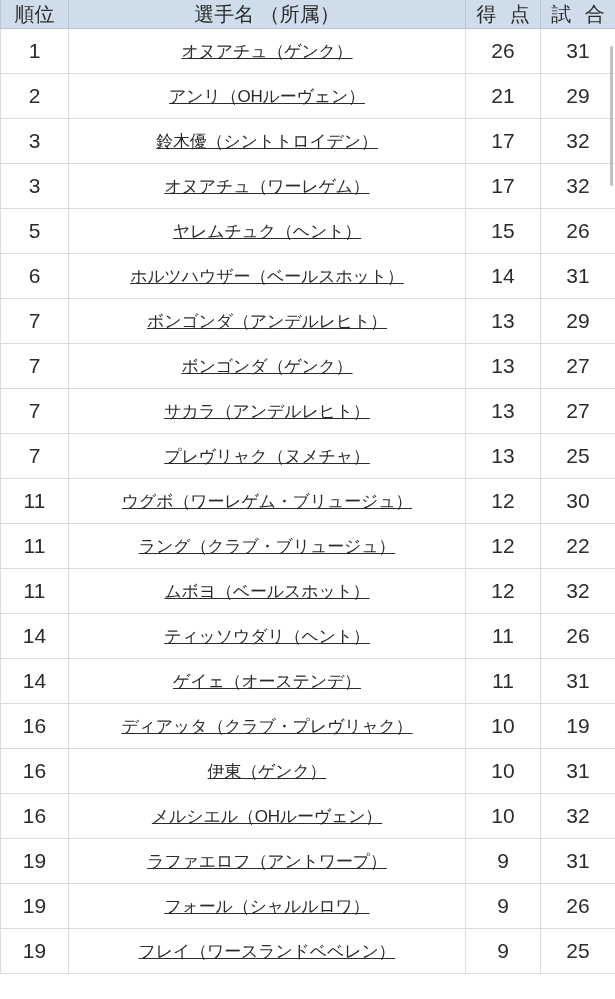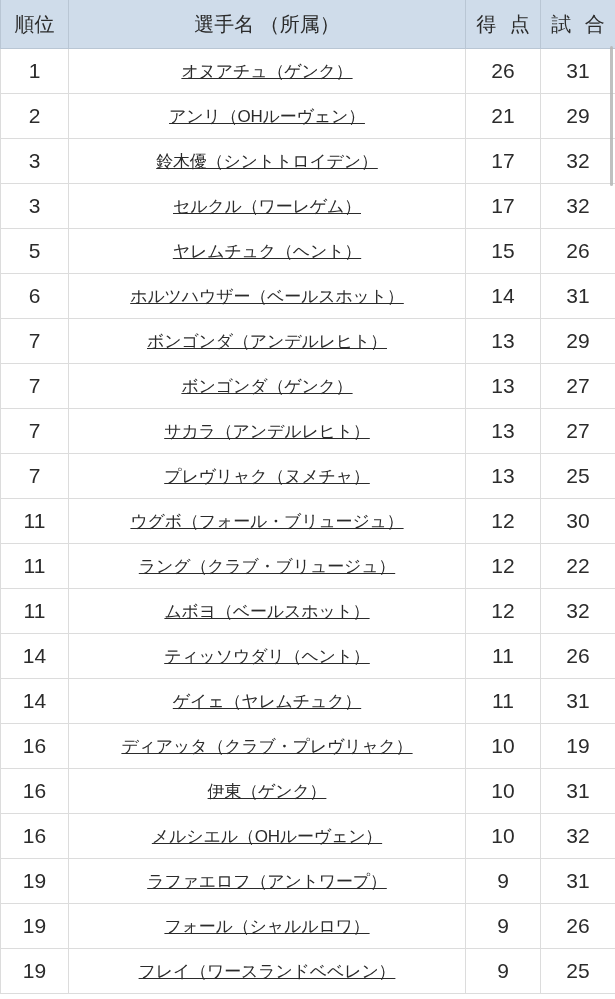--- a/index.html
+++ b/index.html
@@ -28,21 +28,21 @@
   table.ranking col.c-rank { width: 68px; }
   table.ranking col.c-name { width: 397px; }
   table.ranking col.c-goals { width: 75px; }
   table.ranking col.c-games { width: 75px; }
 
   table.ranking thead th {
     background: #cfdcea;
     color: #2b2b2b;
     font-weight: normal;
     font-size: 20px;
-    height: 48px;
+    height: 28px;
     padding: 0;
     border: 1px solid #b9c6d4;
     border-top: none;
     text-align: center;
     white-space: nowrap;
     overflow: hidden;
   }
   table.ranking thead th.th-goals,
   table.ranking thead th.th-games {
     letter-spacing: 4px;
@@ -120,21 +120,21 @@
           <td class="cell-games">29</td>
         </tr>
         <tr>
           <td class="cell-rank">3</td>
           <td class="cell-name">鈴木優（シントトロイデン）</td>
           <td class="cell-goals">17</td>
           <td class="cell-games">32</td>
         </tr>
         <tr>
           <td class="cell-rank">3</td>
-          <td class="cell-name">セルクル（ワーレゲム）</td>
+          <td class="cell-name">オヌアチュ（ワーレゲム）</td>
           <td class="cell-goals">17</td>
           <td class="cell-games">32</td>
         </tr>
         <tr>
           <td class="cell-rank">5</td>
           <td class="cell-name">ヤレムチュク（ヘント）</td>
           <td class="cell-goals">15</td>
           <td class="cell-games">26</td>
         </tr>
         <tr>
@@ -162,21 +162,21 @@
           <td class="cell-games">27</td>
         </tr>
         <tr>
           <td class="cell-rank">7</td>
           <td class="cell-name">プレヴリャク（ヌメチャ）</td>
           <td class="cell-goals">13</td>
           <td class="cell-games">25</td>
         </tr>
         <tr>
           <td class="cell-rank">11</td>
-          <td class="cell-name">ウグボ（フォール・ブリュージュ）</td>
+          <td class="cell-name">ウグボ（ワーレゲム・ブリュージュ）</td>
           <td class="cell-goals">12</td>
           <td class="cell-games">30</td>
         </tr>
         <tr>
           <td class="cell-rank">11</td>
           <td class="cell-name">ラング（クラブ・ブリュージュ）</td>
           <td class="cell-goals">12</td>
           <td class="cell-games">22</td>
         </tr>
         <tr>
@@ -186,21 +186,21 @@
           <td class="cell-games">32</td>
         </tr>
         <tr>
           <td class="cell-rank">14</td>
           <td class="cell-name">ティッソウダリ（ヘント）</td>
           <td class="cell-goals">11</td>
           <td class="cell-games">26</td>
         </tr>
         <tr>
           <td class="cell-rank">14</td>
-          <td class="cell-name">ゲイェ（ヤレムチュク）</td>
+          <td class="cell-name">ゲイェ（オーステンデ）</td>
           <td class="cell-goals">11</td>
           <td class="cell-games">31</td>
         </tr>
         <tr>
           <td class="cell-rank">16</td>
           <td class="cell-name">ディアッタ（クラブ・プレヴリャク）</td>
           <td class="cell-goals">10</td>
           <td class="cell-games">19</td>
         </tr>
         <tr>

